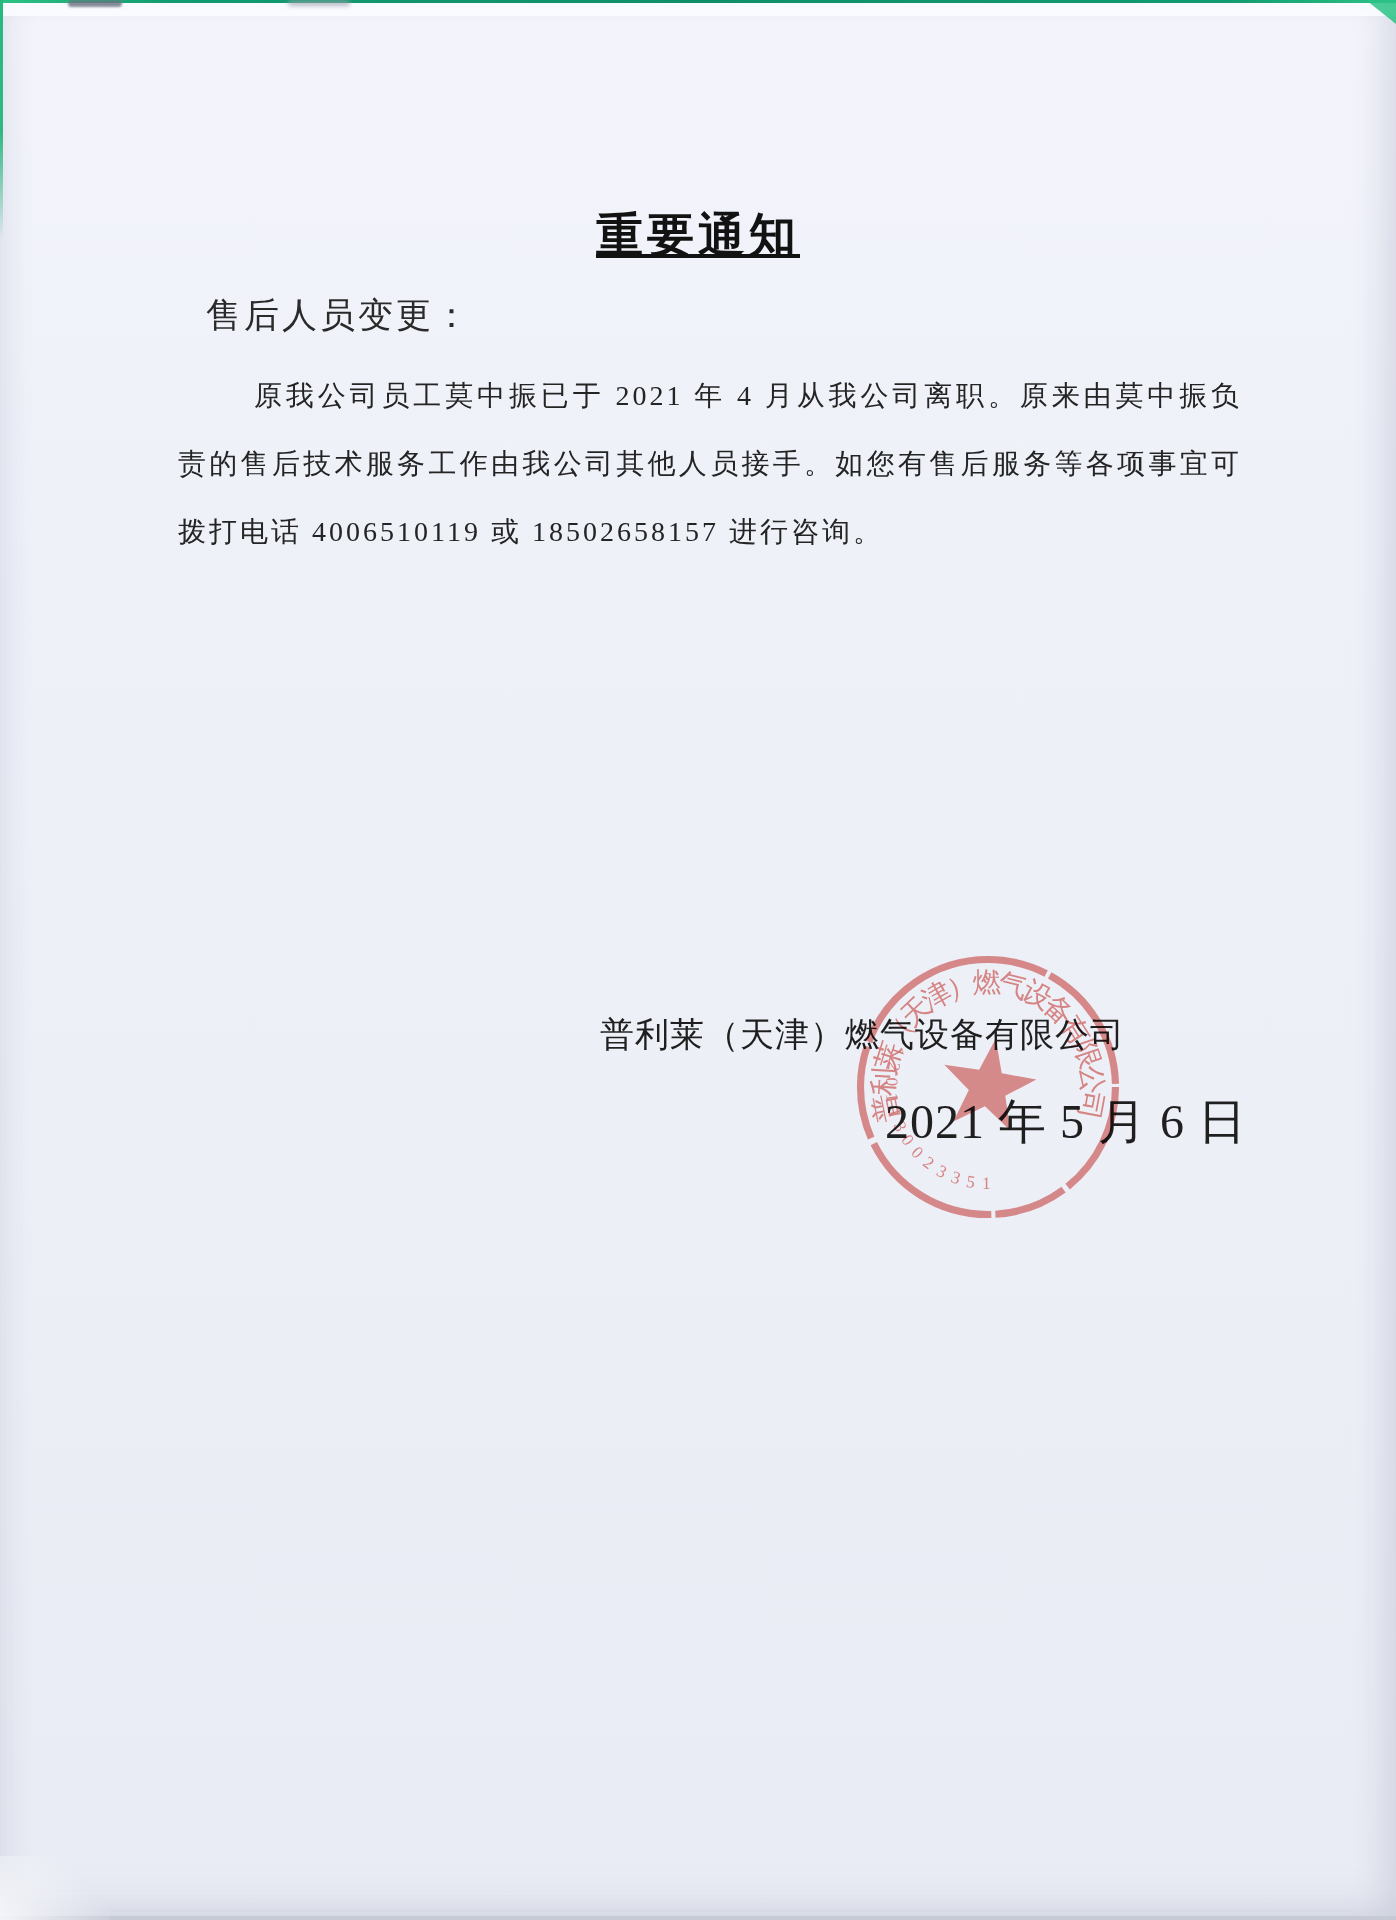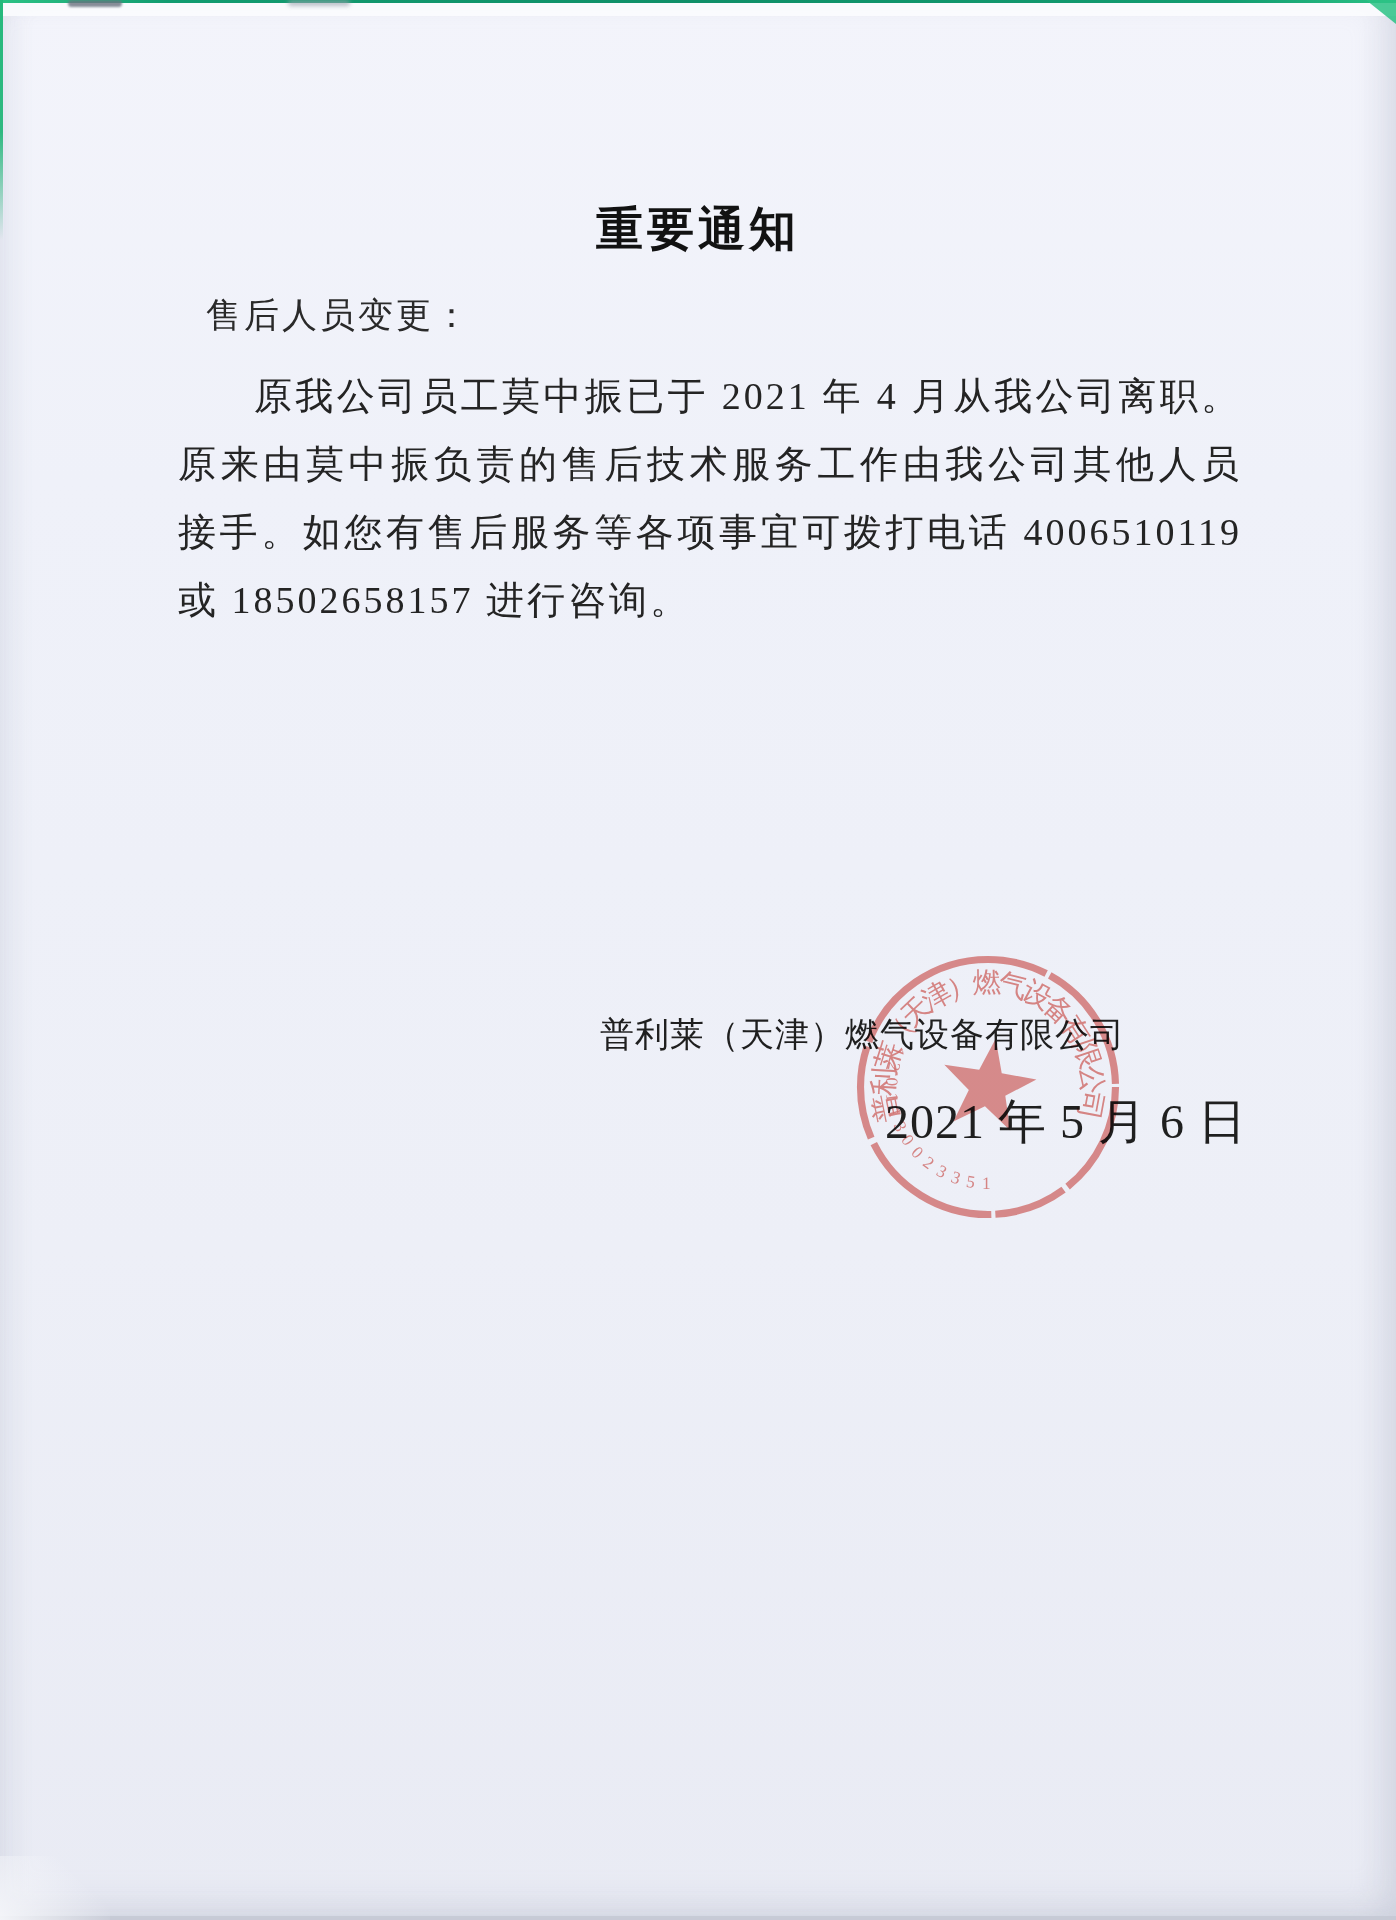--- a/index.html
+++ b/index.html
@@ -26,31 +26,31 @@
   .smudge-a{position:absolute;top:0;left:68px;width:54px;height:7px;background:#6b7280;
     border-radius:4px;filter:blur(1px);opacity:.8;}
   .smudge-b{position:absolute;top:0;left:288px;width:62px;height:6px;background:#9aa1ad;
     border-radius:4px;filter:blur(2px);opacity:.65;}
   .scan-bottom{position:absolute;bottom:0;left:0;width:100%;height:4px;background:#c3c7d2;opacity:.8;}
   .corner-bl{position:absolute;bottom:0;left:0;width:110px;height:64px;
     background:linear-gradient(45deg,#f8f9fc 0%,rgba(248,249,252,0) 70%);opacity:.9;}
 
   
   .doc-title{
-    position:absolute;top:198px;left:0;width:100%;
+    position:absolute;top:204px;left:0;width:100%;
     text-align:center;font-size:47px;font-weight:bold;letter-spacing:4px;
-    color:#121212;margin:0;
+    color:#121212;margin:0;text-decoration:underline;
   }
   .salutation{
     position:absolute;top:292px;left:206px;
     font-size:35px;letter-spacing:3px;color:#2a2a2a;
   }
   .body-text{
     position:absolute;top:362px;left:178px;width:1064px;
-    font-size:38px;line-height:68px;letter-spacing:3px;
+    font-size:28px;line-height:68px;letter-spacing:3px;
     text-align:justify;text-justify:inter-character;color:#242424;
   }
   .body-text p{margin:0 0 8px 0;text-indent:76px;}
   .sig-company{
     position:absolute;top:1012px;left:600px;
     font-size:34px;letter-spacing:1px;color:#1f1f1f;white-space:nowrap;
   }
   .sig-date{
     position:absolute;top:1090px;left:885px;
     font-size:48px;letter-spacing:1px;color:#1f1f1f;white-space:nowrap;

